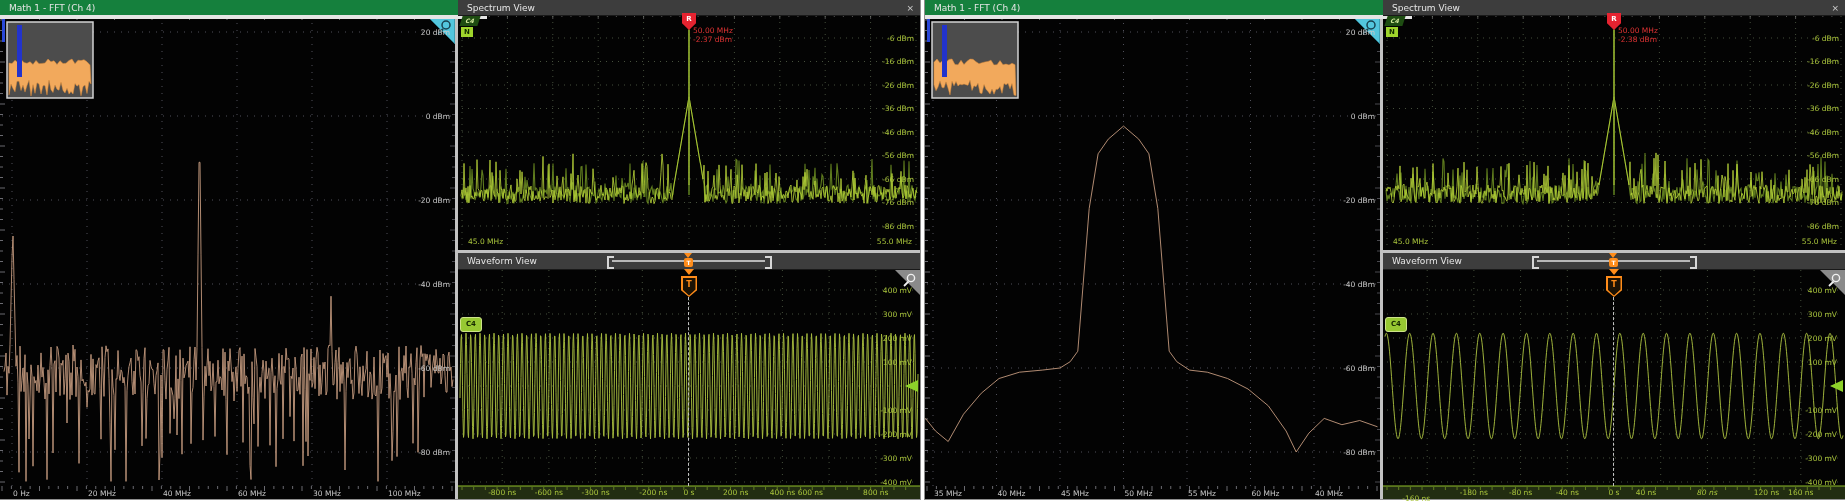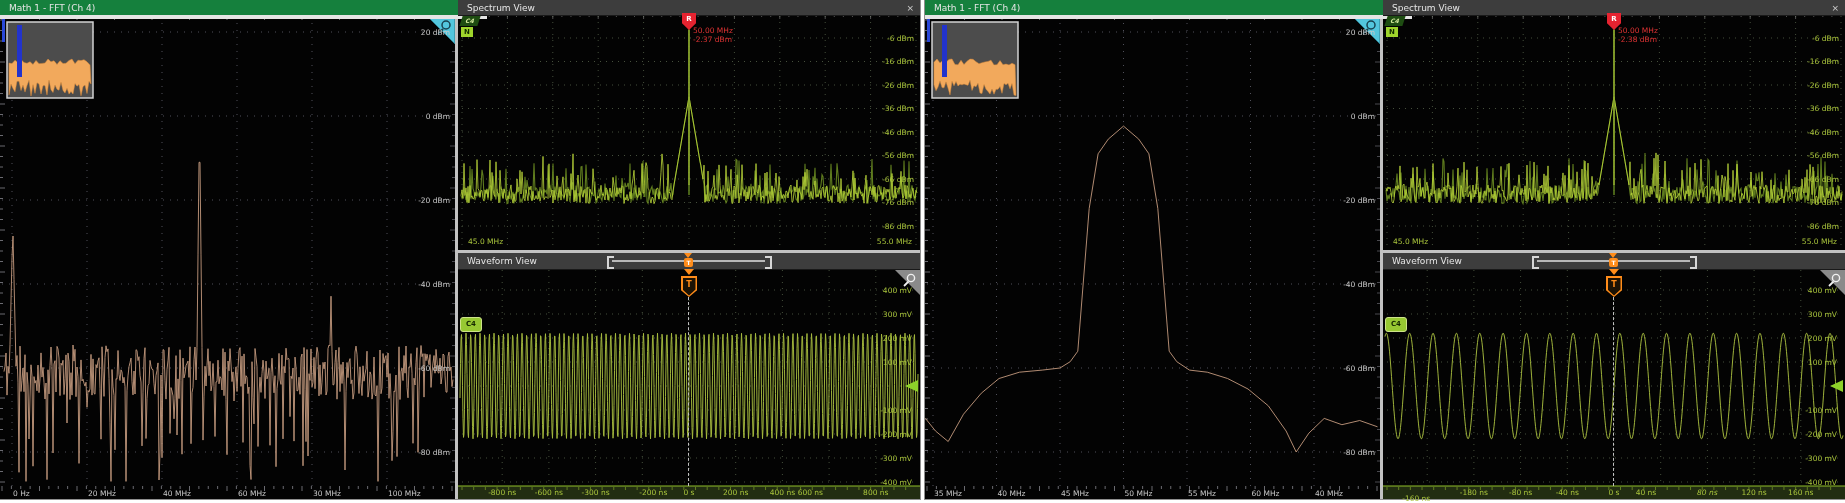--- a/index.html
+++ b/index.html
@@ -907,16 +907,16 @@
       <span class="ax ax-grn" style="left: 844px; top: 429.5px; width: 68px; text-align: right;">-200 mV</span>
       <span class="ax ax-grn" style="left: 844px; top: 453.5px; width: 68px; text-align: right;">-300 mV</span>
       <span class="ax ax-grn" style="left: 844px; top: 477.5px; width: 68px; text-align: right;">-400 mV</span>
       <span class="ax ax-grn" style="left: 477.2px; top: 494px; width: 50px; text-align: left;">-160 ns</span>
       <span class="ax ax-grn" style="left: 523.9px; top: 487.5px; width: 50px; text-align: center;">-180 ns</span>
       <span class="ax ax-grn" style="left: 570.6px; top: 487.5px; width: 50px; text-align: center;">-80 ns</span>
       <span class="ax ax-grn" style="left: 617.3px; top: 487.5px; width: 50px; text-align: center;">-40 ns</span>
       <span class="ax ax-grn" style="left: 664px; top: 487.5px; width: 50px; text-align: center;">0 s</span>
       <span class="ax ax-grn" style="left: 710.7px; top: 487.5px; width: 50px; ">40 ns</span>
       <span class="ax ax-grn" style="left: 757.4px; top: 487.5px; width: 50px; text-align: center; font-style: italic;">80 ns</span>
-      <span class="ax ax-grn" style="left: 804.1px; top: 487.5px; width: 50px; text-align: center;">120 ns</span>
+      <span class="ax ax-grn" style="left: 804.1px; top: 487.5px; width: 50px; text-align: right;">120 ns</span>
       <span class="ax ax-grn" style="left: 850.8px; top: 487.5px; width: 50px; text-align: center;">160 ns</span>
     </div>
 </div>
 
 </body></html>

